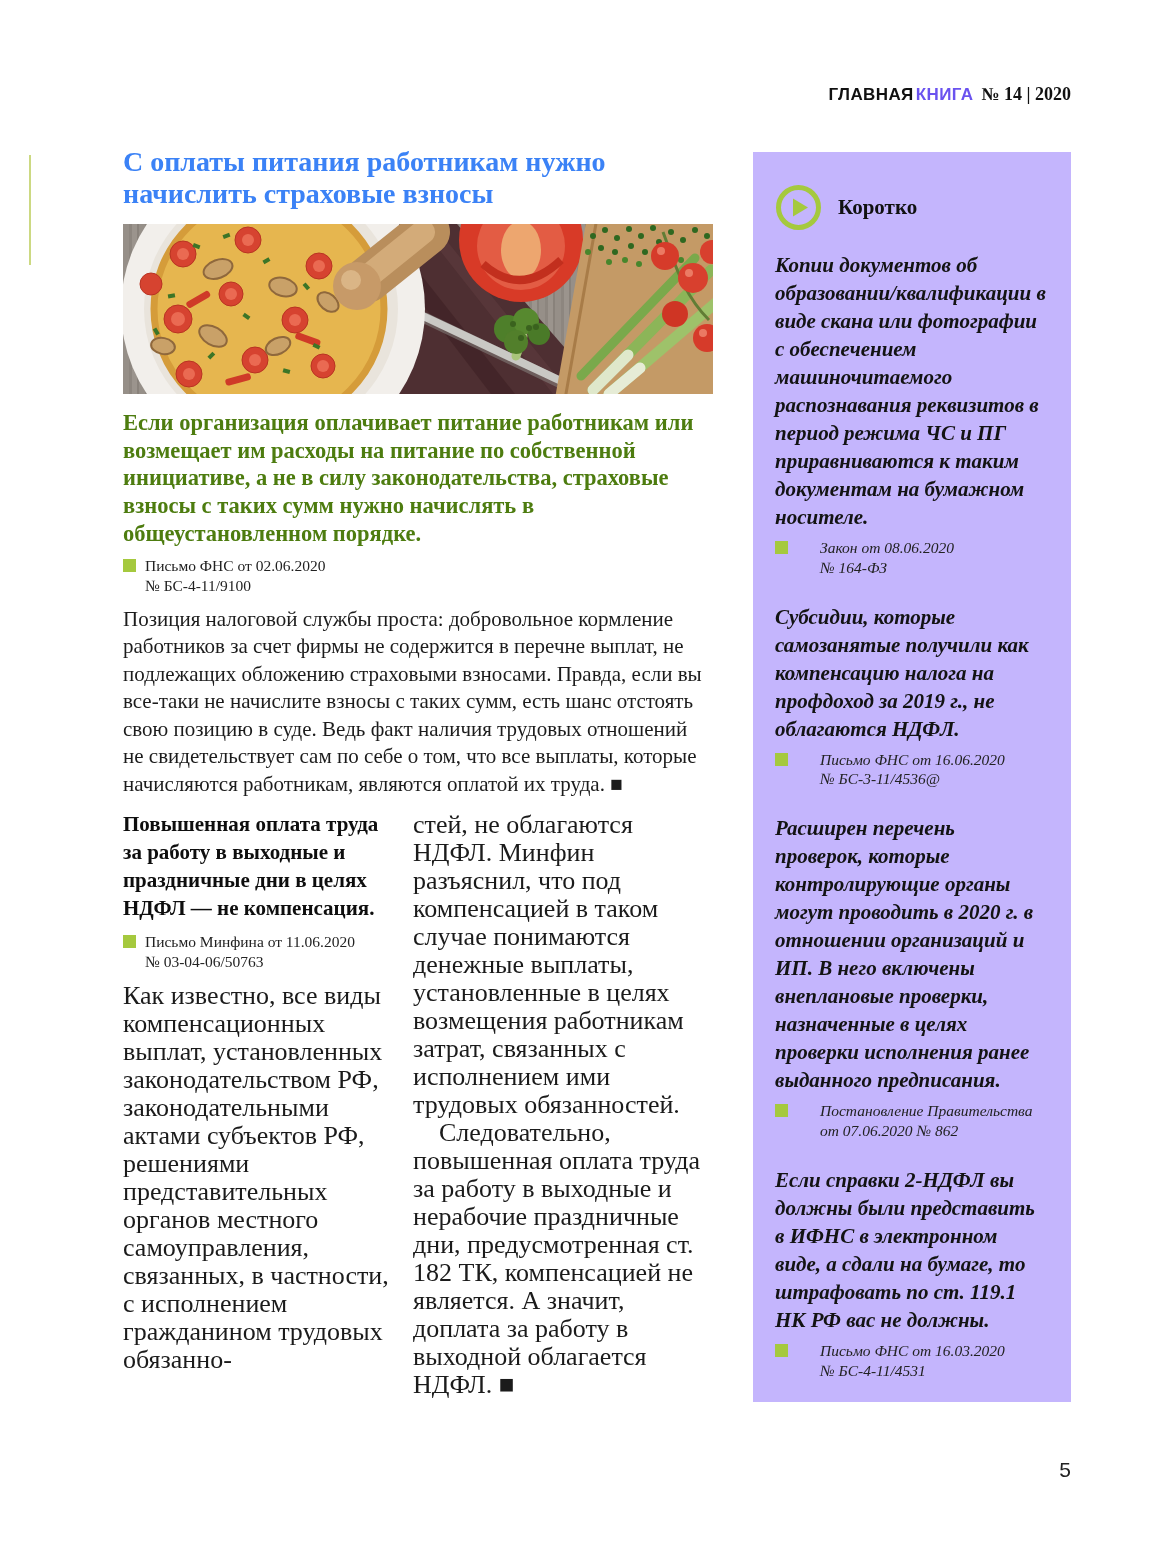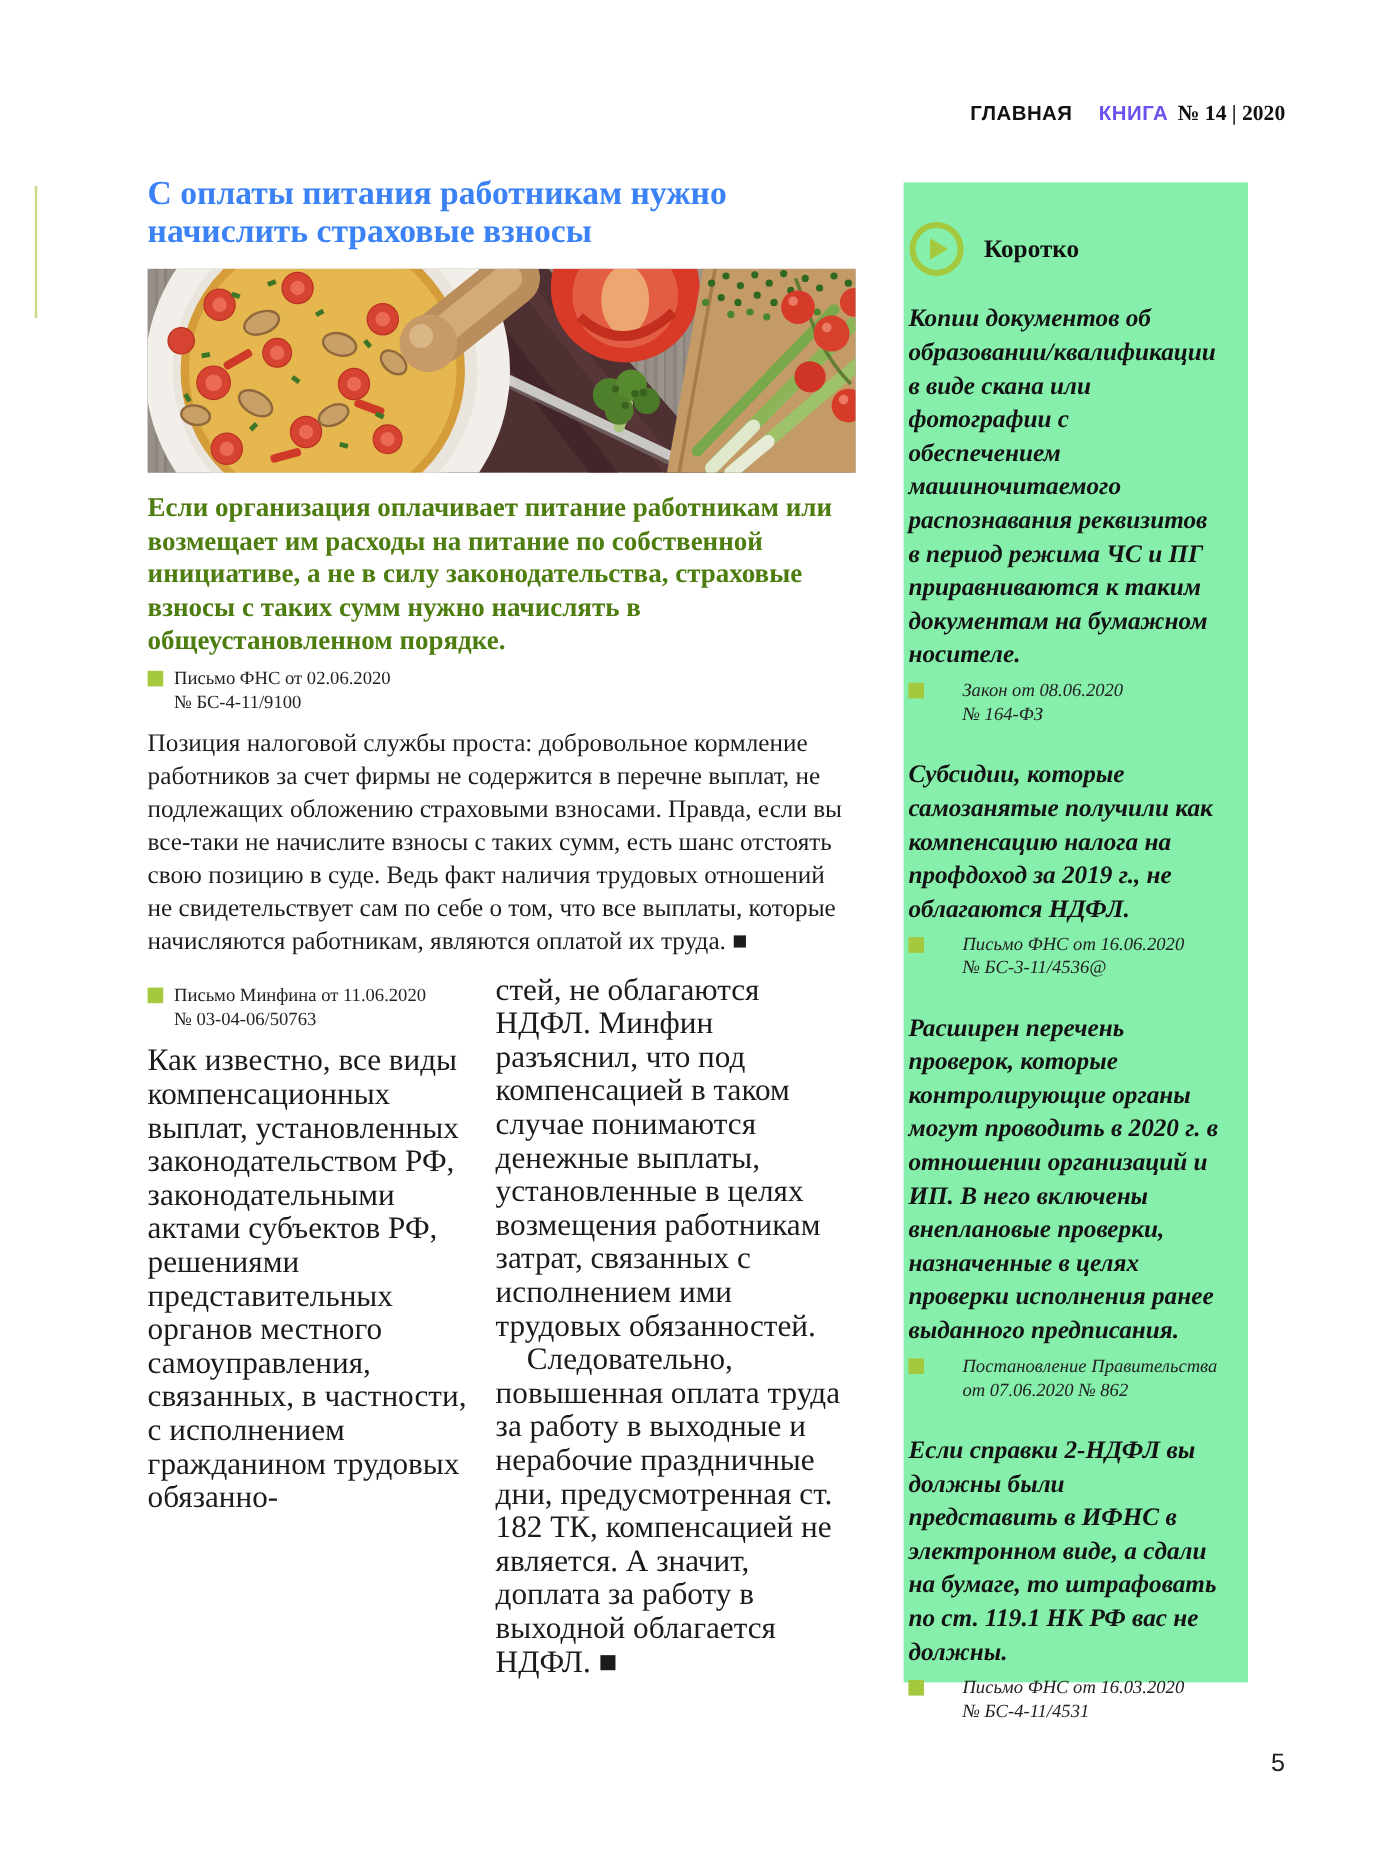--- a/index.html
+++ b/index.html
@@ -4,21 +4,21 @@
 <style>
   * { margin:0; padding:0; box-sizing:border-box; }
   html,body { background:#fff; }
   body {
     width:1163px; height:1559px; position:relative;
     font-family:"Liberation Serif", serif; color:#1b1b1b; overflow:hidden;
   }
   
   .header { position:absolute; top:84px; left:0; width:1071px; text-align:right; white-space:nowrap; }
   .brand  { font-family:"Liberation Sans", sans-serif; font-weight:bold; font-size:17px; letter-spacing:.4px; color:#111; }
-  .brand-purple { color:#6a52ef; margin-left:22px; }
+  .brand-purple { color:#6a52ef; margin-left:2px; }
   .issue  { font-family:"Liberation Serif", serif; font-weight:bold; font-size:18px; color:#111; margin-left:8px; }
   
   .accent-line { position:absolute; left:29px; top:155px; width:2px; height:110px; background:#ccd982; }
   
   .main-col { position:absolute; left:123px; top:146px; width:590px; }
   h1, h2 { font-family:"Liberation Serif", serif; font-weight:bold; font-size:28px; line-height:1.16; color:#3b82f6; max-width:545px; }
   h1 { margin-bottom:13px; }
   h2 { margin-top:44px; }
   .photo { width:590px; height:170px; position:relative; overflow:hidden;
     background:repeating-linear-gradient(90deg,#968f88 0 6px,#8d867f 6px 9px,#9b948d 9px 14px,#89827b 14px 16px); }
@@ -29,22 +29,22 @@
   .ref .ref-txt { font-size:15.5px; line-height:1.28; color:#222; }
   .body { font-size:21px; line-height:1.31; color:#1c1c1c; margin-top:10px; }
   .cols { display:flex; gap:14px; margin-top:13px; }
   .col1 { width:276px; }
   .col2 { width:300px; }
   .lead2 { font-weight:bold; font-size:21px; line-height:1.33; color:#0e0e0e; }
   .col-body { font-size:26px; line-height:28px; margin-top:10px; }
   .col2 .col-body { margin-top:0; }
   .p-indent { text-indent:26px; margin-top:0; }
   
-  .sidebar { position:absolute; left:753px; top:152px; width:287px; height:1250px;
-    background:#86efac; padding:30px 24px 0 4px; }
+  .sidebar { position:absolute; left:753px; top:152px; width:318px; height:1250px;
+    background:#c4b5fd; padding:30px 24px 0 22px; }
   .sb-head { display:flex; align-items:center; gap:16px; margin:2px 0 20px 0; }
   .sb-title { font-weight:bold; font-size:21px; color:#111; }
   .sb-item { margin-bottom:25px;font-style:italic; }
   .sb-text { font-weight:bold; font-size:21px; line-height:28px; color:#131313; }
   .sb-item .ref { margin-top:7px;gap:32px; }
   
   .page-num { position:absolute; left:1050px; top:1458px; width:30px; text-align:center;
     font-family:"Liberation Sans", sans-serif; font-size:21px; color:#222; }
 </style>
 </head>
@@ -218,20 +218,21 @@
       <div>Письмо ФНС от 02.06.2020</div>
       <div>№ БС-4-11/9100</div>
     </div>
   </div>
 
   <p class="body">Позиция налоговой службы проста: добровольное кормление работников за счет фирмы не содержится в перечне выплат, не подлежащих обложению страховыми взносами. Правда, если вы все-таки не начислите взносы с таких сумм, есть шанс отстоять свою позицию в суде. Ведь факт наличия трудовых отношений не свидетельствует сам по себе о том, что все выплаты, которые начисляются работникам, являются оплатой их труда. ■</p>
 
 
   <div class="cols">
     <div class="col1">
+      <p class="lead2">Повышенная оплата труда за работу в выходные и праздничные дни в целях НДФЛ — не компенсация.</p>
       <div class="ref">
         <span class="sq"></span>
         <div class="ref-txt">
           <div>Письмо Минфина от 11.06.2020</div>
           <div>№ 03-04-06/50763</div>
         </div>
       </div>
       <p class="col-body">Как известно, все виды компенсационных выплат, установленных законодательством РФ, законодательными актами субъектов РФ, решениями представительных органов местного самоуправления, связанных, в частности, с исполнением гражданином трудовых обязанно-</p>
     </div>
     <div class="col2">

